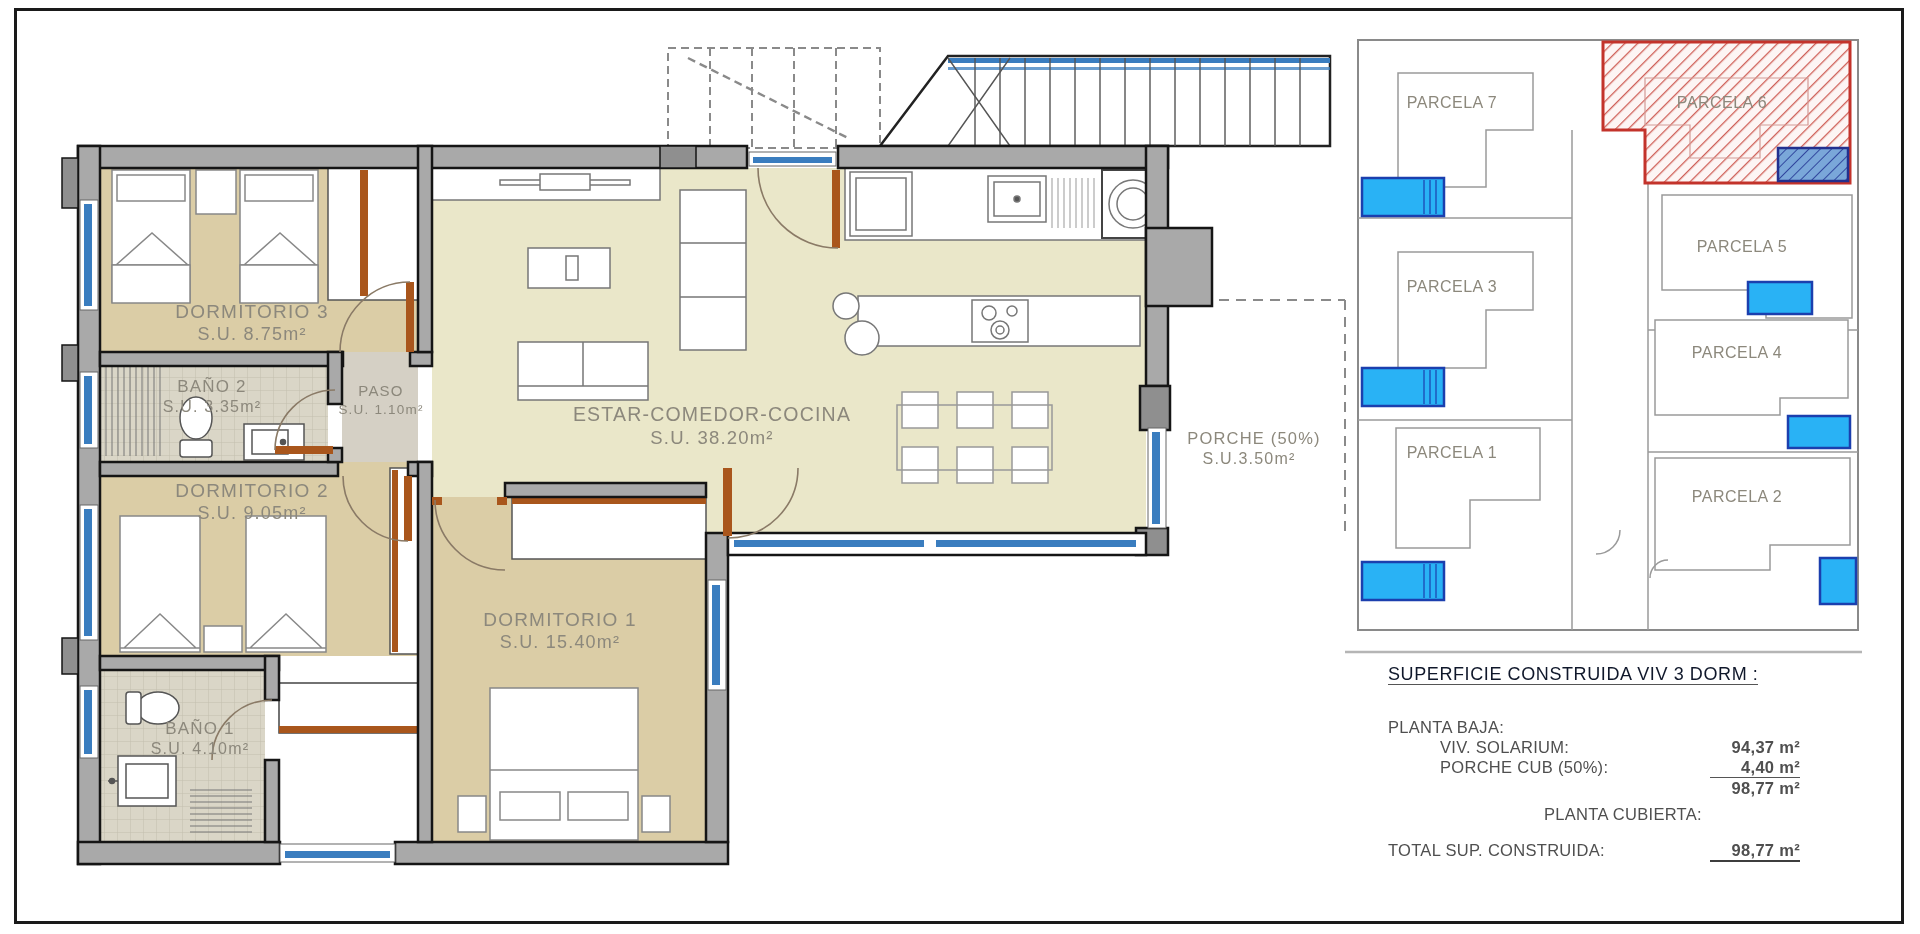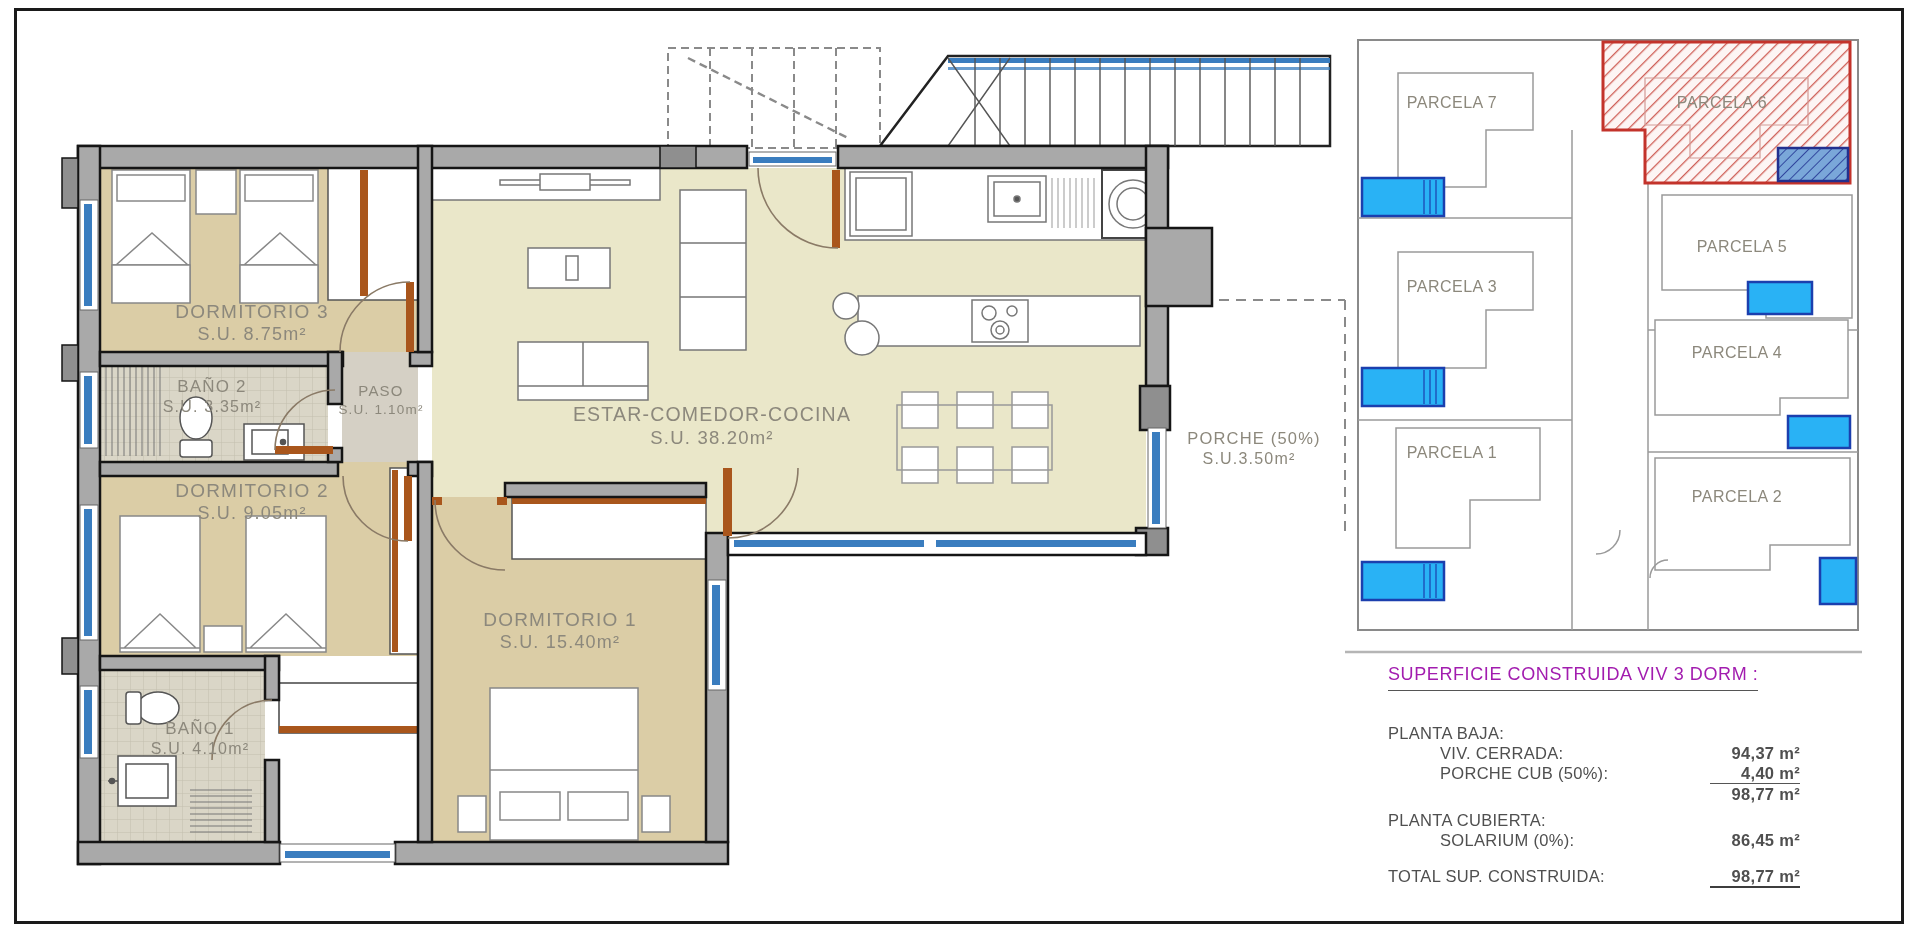--- a/index.html
+++ b/index.html
@@ -6,32 +6,32 @@
   body{width:1920px;height:934px;position:relative;overflow:hidden;
        font-family:"Liberation Sans", sans-serif;}
   .frame{position:absolute;left:14px;top:8px;width:1890px;height:916px;
          border:3px solid #1a1a1a;box-sizing:border-box;background:#fff;}
   svg{position:absolute;left:0;top:0;}
   svg text{font-family:"Liberation Sans", sans-serif;fill:#8c887c;}
   .room-lbl{letter-spacing:1.2px;}
   .parcel-lbl{fill:#6f6f6f;letter-spacing:.5px;}
   .summary{position:absolute;left:1388px;top:664px;width:470px;
            color:#4f4f4f;font-size:16.5px;line-height:20px;letter-spacing:.3px;}
-  .s-title{display:inline-block;font-size:18px;color:#a21caf;
-           border-bottom:1.6px solid #555;padding-bottom:6px;margin-bottom:15px;
+  .s-title{display:inline-block;font-size:18px;color:#0f172a;
+           border-bottom:1.6px solid #555;padding-bottom:0;margin-bottom:15px;
            letter-spacing:.6px;}
   .s-line{margin-top:17px;}
   .s-row{display:flex;width:412px;}
   .s-row .lab{padding-left:52px;}
   .s-row .val{margin-left:auto;text-align:right;min-width:90px;font-weight:bold;}
   .u-val{border-bottom:1.5px solid #555;}
   .total-row{margin-top:16px;justify-content:center;}
   .total-row .lab{padding-left:0;}
   .total-row .val{font-weight:bold;border-bottom:2px solid #3d3d3d;}
-  .cub{margin-top:6px;}
+  .cub{margin-top:6px;text-align:center;}
 </style>
 </head>
 <body>
 
 <div class="frame"></div>
 
 <svg width="1920" height="934" viewBox="0 0 1920 934">
   <defs>
     <pattern id="tile" width="13" height="13" patternUnits="userSpaceOnUse">
       <rect width="13" height="13" fill="#dad6c7"></rect>
@@ -344,33 +344,29 @@
       <text x="1452" y="458">PARCELA 1</text>
       <text x="1737" y="502">PARCELA 2</text>
     </g>
   </g>
 </svg>
 
 <div class="summary">
   <div class="s-title">SUPERFICIE CONSTRUIDA VIV 3 DORM :</div>
   <div class="s-line">PLANTA BAJA:</div>
   <div class="s-row">
-    <span class="lab">VIV. CERRADA:</span>
+    <span class="lab">VIV. SOLARIUM:</span>
     <span class="val">94,37 m²</span>
   </div>
   <div class="s-row">
     <span class="lab">PORCHE CUB (50%):</span>
     <span class="val u-val">4,40 m²</span>
   </div>
   <div class="s-row">
     <span class="lab"></span>
     <span class="val">98,77 m²</span>
   </div>
   <div class="s-line cub">PLANTA CUBIERTA:</div>
-  <div class="s-row">
-    <span class="lab">SOLARIUM (0%):</span>
-    <span class="val">86,45 m²</span>
-  </div>
   <div class="s-row total-row">
     <span class="lab">TOTAL SUP. CONSTRUIDA:</span>
     <span class="val">98,77 m²</span>
   </div>
 </div>
 
 </body></html>

